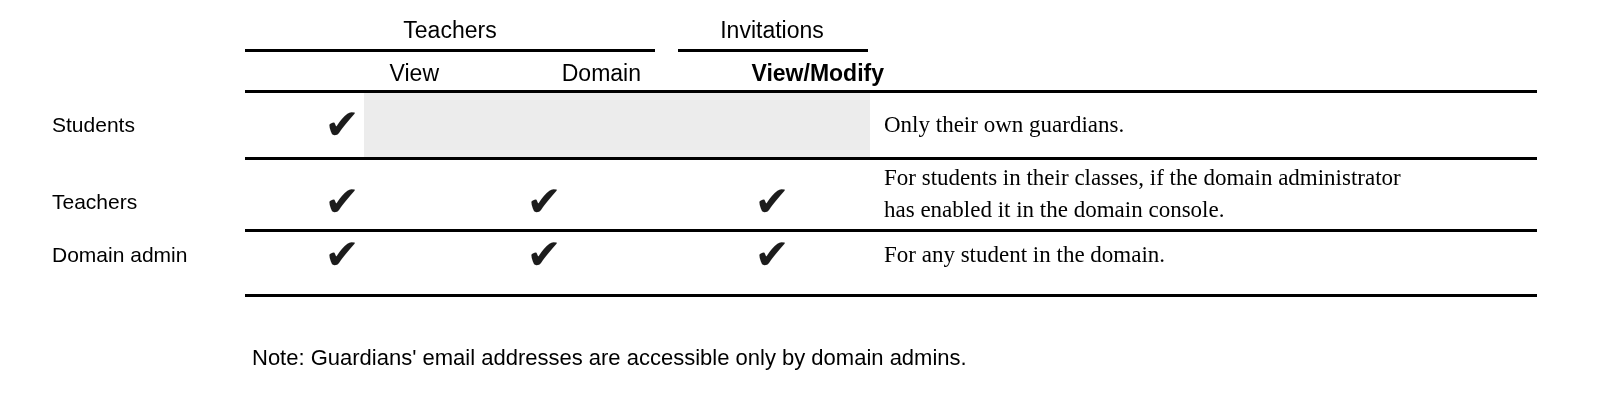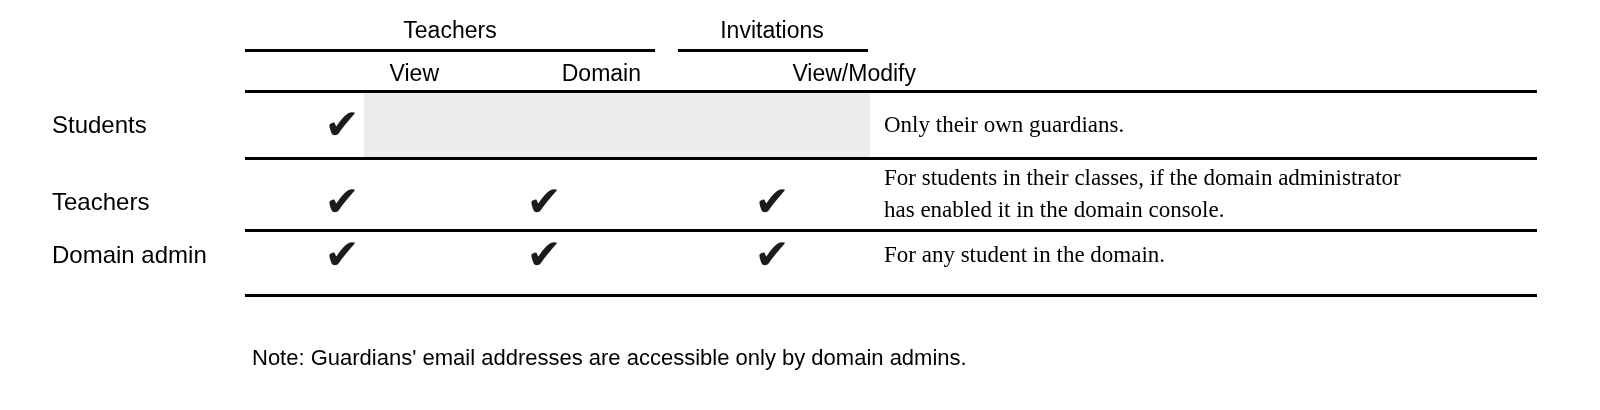--- a/index.html
+++ b/index.html
@@ -29,21 +29,21 @@
     position: absolute;
     top: 58px;
     height: 30px;
     line-height: 30px;
     text-align: right;
     font-size: 23px;
   }
   .row-label {
     position: absolute;
     left: 52px;
-    font-size: 24px;
+    font-size: 21px;
   }
   .check-cell {
     position: absolute;
     text-align: center;
     font-family: "DejaVu Sans", sans-serif;
     font-size: 42px;
     color: #1c1c1c;
   }
   .note {
     position: absolute;
@@ -84,21 +84,21 @@
 <div class="page">
 
   <div class="group-head" style="left:245px; width:410px;">Teachers</div>
   <div class="group-head" style="left:676px; width:192px;">Invitations</div>
 
   <div class="rule" style="left:245px; top:49px; width:410px;"></div>
   <div class="rule" style="left:678px; top:49px; width:190px;"></div>
 
   <div class="sub-head col-view">View</div>
   <div class="sub-head col-modify">Domain</div>
-  <div class="sub-head" style="left:708px; width:208px;">View/Modify</div>
+  <div class="sub-head" style="left:676px; width:208px;font-weight:bold;">View/Modify</div>
 
   <div class="rule" style="left:245px; top:90px;  width:1292px;"></div>
   <div class="rule" style="left:245px; top:157px; width:1292px;"></div>
   <div class="rule" style="left:245px; top:229px; width:1292px;"></div>
   <div class="rule" style="left:245px; top:294px; width:1292px;"></div>
 
   <div class="shade"></div>
 
   <div class="row-label row-students">Students</div>
   <div class="check-cell col-view row-students">✔</div>

